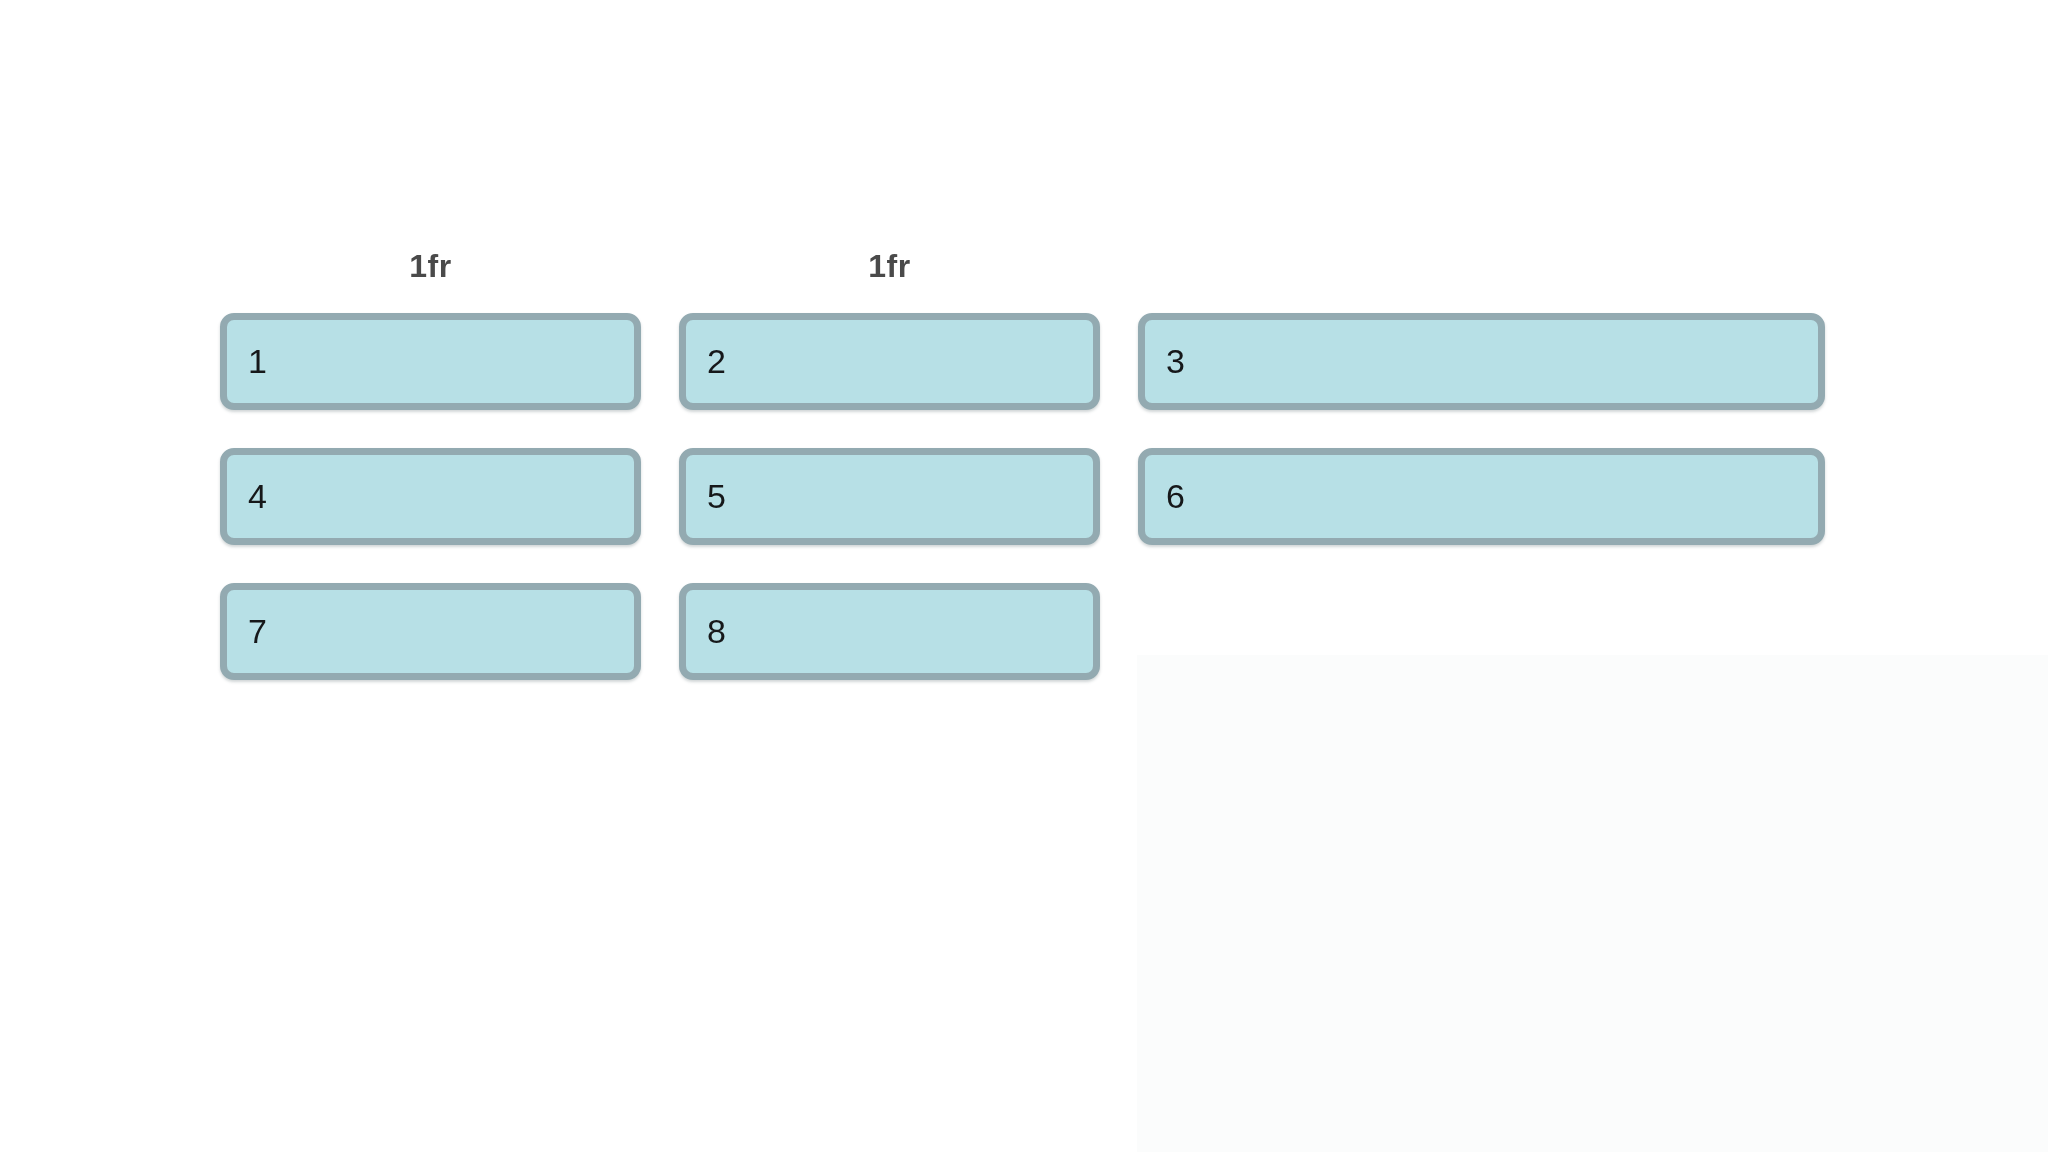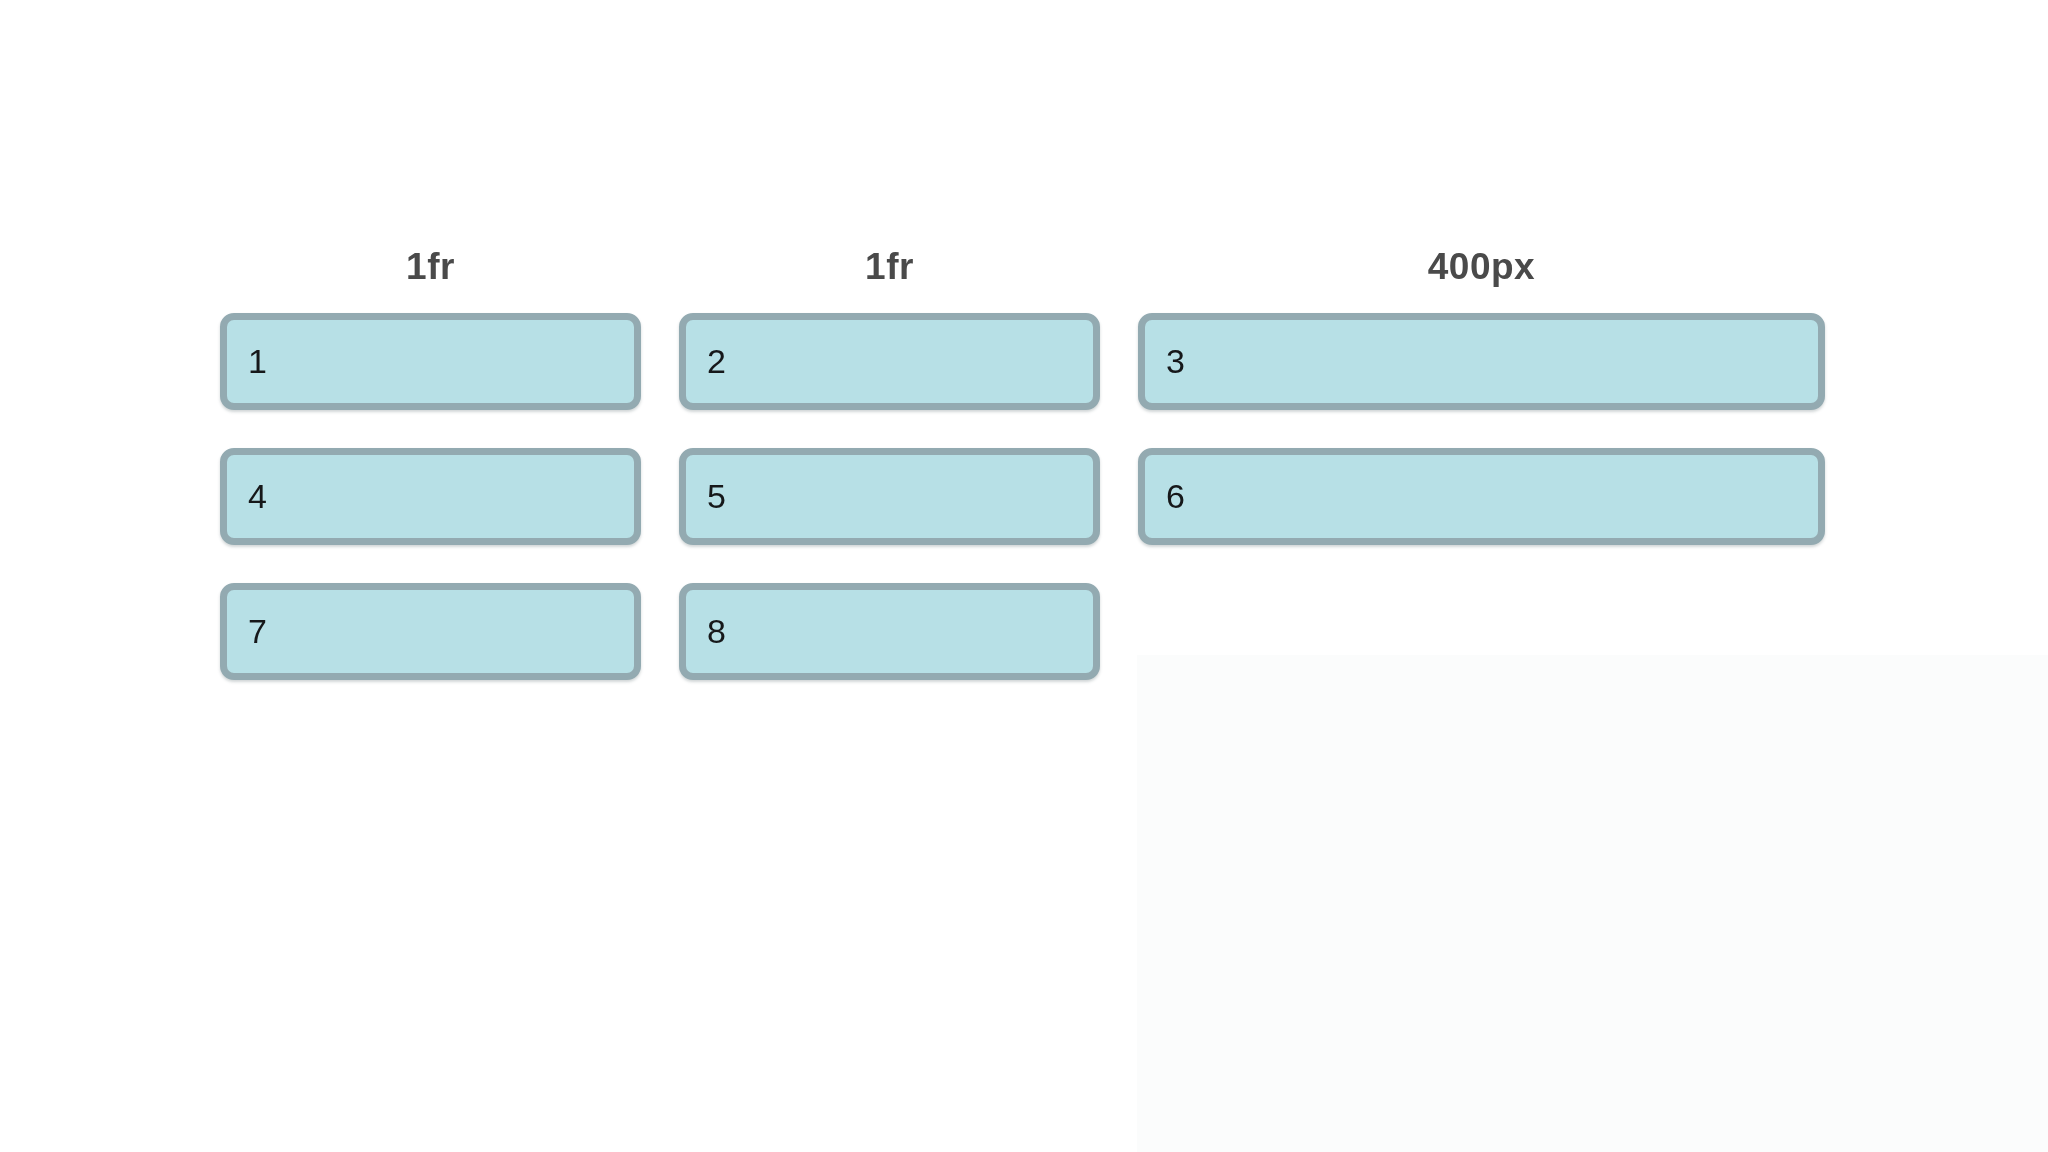--- a/index.html
+++ b/index.html
@@ -36,21 +36,21 @@
   }
   .header-grid {
     display: grid;
     grid-template-columns: 1fr 1fr 687px;
     column-gap: 38px;
     height: 47px;
   }
   .col-header {
     text-align: center;
     line-height: 47px;
-    font-size: 37px;
+    font-size: 32px;
     font-weight: bold;
     color: var(--header-text);
     letter-spacing: 0.5px;
   }
   .box-grid {
     margin-top: 23px;
     display: grid;
     grid-template-columns: 1fr 1fr 687px;
     gap: 38px;
     grid-auto-rows: 97px;
@@ -71,21 +71,20 @@
 </head>
 <body>
 
 <div class="faint-panel"></div>
 
 <div class="stage">
 
   <div class="header-grid">
     <div class="col-header">1fr</div>
     <div class="col-header">1fr</div>
-    <div class="col-header">400px</div>
   </div>
 
   <div class="box-grid">
     <div class="grid-item">1</div>
     <div class="grid-item">2</div>
     <div class="grid-item">3</div>
     <div class="grid-item">4</div>
     <div class="grid-item">5</div>
     <div class="grid-item">6</div>
     <div class="grid-item">7</div>

